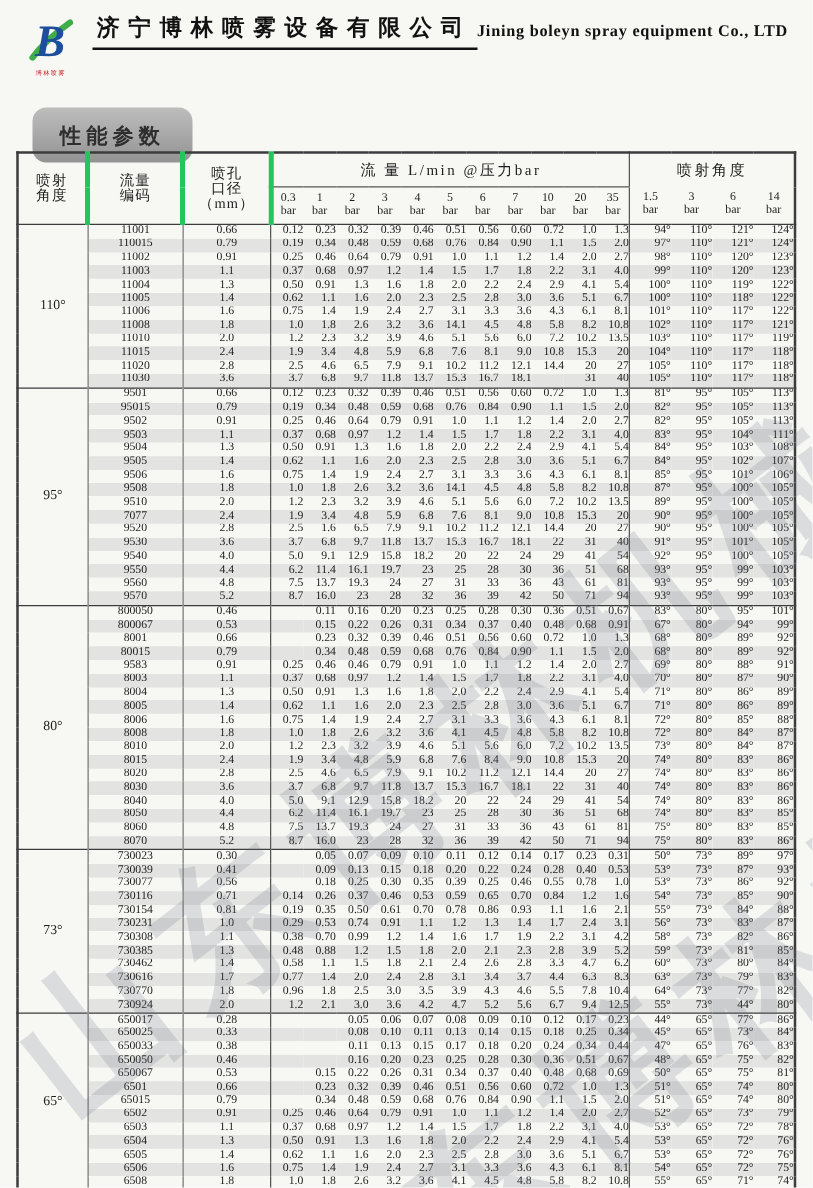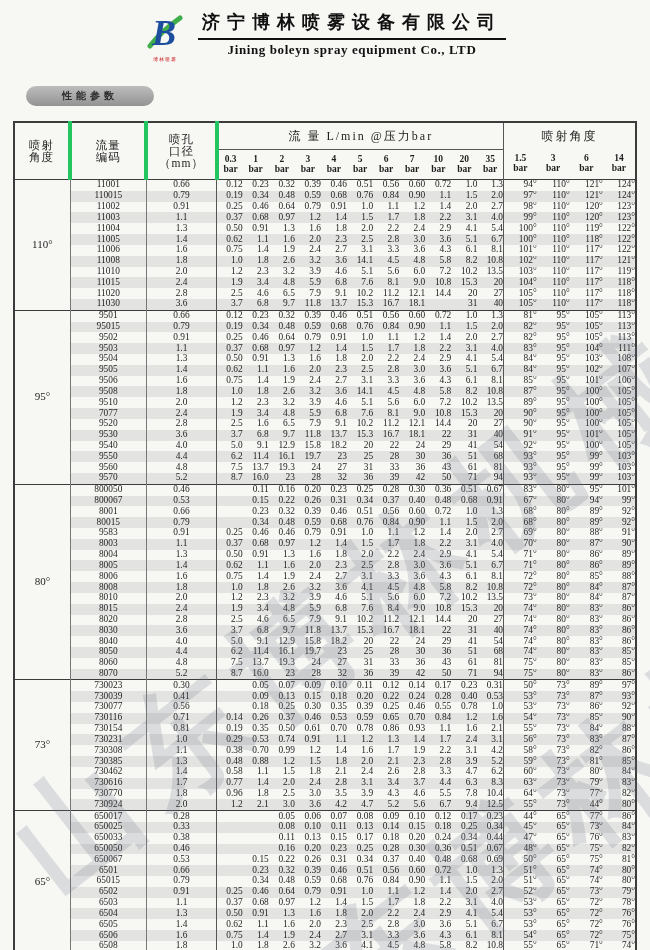--- a/index.html
+++ b/index.html
@@ -3,49 +3,49 @@
 <meta charset="utf-8">
 <style>
   html,body{margin:0;padding:0;}
   .page{position:relative;width:650px;height:950px;background:#f7f7f4;overflow:hidden;
         font-family:"Liberation Serif",serif;color:#222;}
   
   .brand{position:absolute;top:8px;left:0;right:0;display:flex;justify-content:center;
          align-items:flex-start;gap:12px;}
   .logo-box{display:flex;flex-direction:column;align-items:center;margin-top:4px;}
   .logo-caption{font-size:5px;color:#c22;letter-spacing:1px;line-height:1;margin-top:1px;}
-  .brand-text{display:flex;flex-direction:column;align-items:center;}
+  .brand-text{display:flex;flex-direction:row;align-items:center;}
   .brand-cn{font-size:18px;font-weight:bold;letter-spacing:7px;color:#111;
             border-bottom:2px solid #111;padding:2px 4px 4px 4px;white-space:nowrap;}
   .brand-en{font-size:13px;font-weight:bold;color:#111;margin-top:2px;letter-spacing:.6px;text-align:right;}
   
-  .badge{position:absolute;top:86px;left:26px;min-width:104px;height:20px;padding:0 12px;
+  .badge{position:absolute;top:86px;left:26px;min-width:104px;height:20px;padding:12px 12px;
          background:linear-gradient(#bdbdbd,#939393);border-radius:11px;
          display:flex;align-items:center;justify-content:center;
-         font-family:"Liberation Sans",sans-serif;font-size:10px;font-weight:bold;
+         font-family:"Liberation Sans",sans-serif;font-size:17px;font-weight:bold;
          letter-spacing:4px;color:#2e2e2e;}
   
   .wm{position:absolute;z-index:10;pointer-events:none;white-space:nowrap;
       font-family:"DejaVu Sans",sans-serif;font-weight:bold;
       color:rgba(105,115,130,.20);transform:rotate(-38deg);transform-origin:left top;}
   .wm1{font-size:120px;left:-20px;top:800px;letter-spacing:18px;}
   .wm2{font-size:120px;left:180px;top:1010px;letter-spacing:18px;}
   
   table.spec{position:absolute;left:13px;top:121px;width:624px;border-collapse:collapse;
              table-layout:fixed;z-index:2;}
   table.spec th,table.spec td{margin:0;padding:0;line-height:1.05;font-weight:normal;
              color:#1d1d1d;overflow:hidden;}
   table.spec{border:2px solid #3c3c3c;}
   thead th{font-size:11px;vertical-align:middle;text-align:center;}
   th.hd-main{white-space:pre-line;font-size:11.5px;letter-spacing:1px;
              border-right:4px solid #22c55e;}
   th.hd-flow{border-bottom:1px solid #555;font-size:12px;letter-spacing:2px;height:26px;}
   th.hd-deg{font-size:12px;letter-spacing:2px;border-left:1px solid #555;}
   th.hd-bar{font-size:9.5px;height:29px;}
-  th.hd-bar .pv{display:block;font-weight:bold;}
+  th.hd-bar .pv{display:block;}
   tbody td{height:10.82px;font-size:9.4px;vertical-align:middle;}
   td.c-code{text-align:center;border-left:1px solid #777;}
   td.c-orif{text-align:center;border-left:1px solid #777;border-right:1px solid #555;}
   td.c-flow{text-align:right;padding-right:7px;}
   td.c-deg{text-align:right;padding-right:5px;}
   td.c-deg.first{border-left:1px solid #555;}
   td.c-group{text-align:center;font-size:11px;border-right:1px solid #777;background:#f7f7f4;}
   tr.stripe td{background:#e3e3e1;}
   tr.group-start td{border-top:1.5px solid #3c3c3c;}
 </style>

